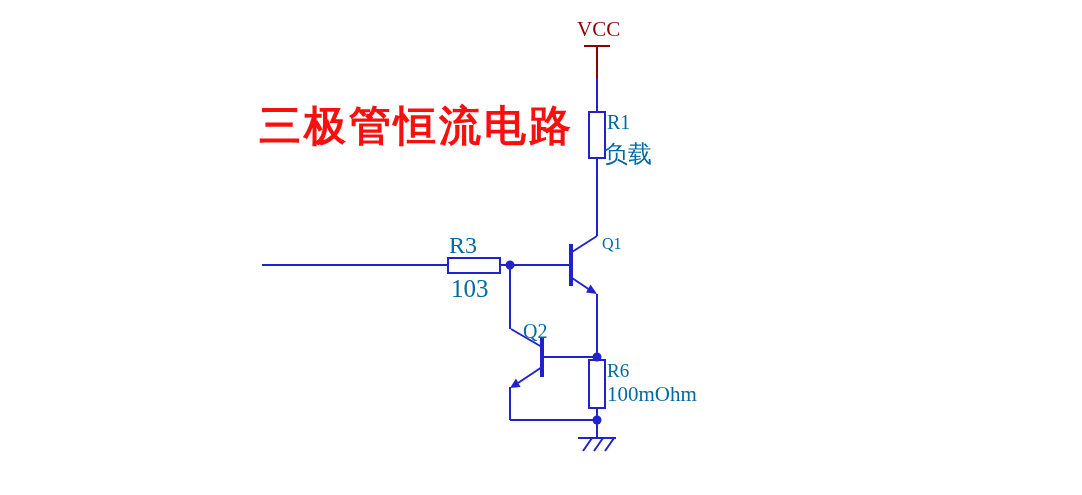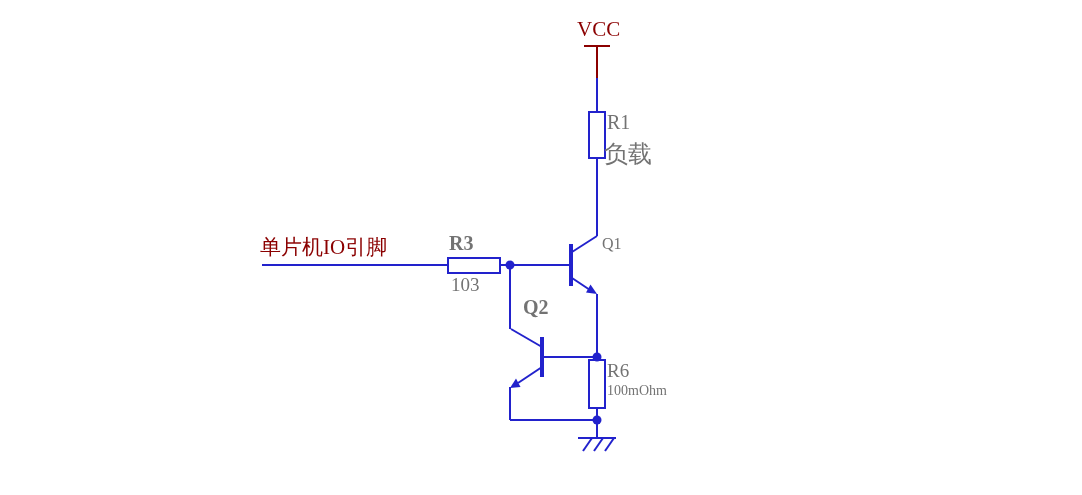--- a/index.html
+++ b/index.html
@@ -5,40 +5,40 @@
   html,body{margin:0;padding:0;background:#ffffff;}
   .stage{
     position:relative;
     width:1082px;height:495px;
     background:#ffffff;
     overflow:hidden;
     font-family:"Liberation Serif","DejaVu Serif",serif;
   }
   .stage svg{position:absolute;left:0;top:0;}
   .lbl{position:absolute;white-space:nowrap;line-height:1.1;}
-  .blue{color:#737373;}
+  .blue{color:#0369a1;}
   .darkred{color:#8b0000;}
   .red{color:#f21414;}
   .lbl-vcc{left:577px;top:18px;font-size:21px;}
   .lbl-powernote{left:613px;top:11px;font-size:26px;}
   .lbl-title{
     left:259px;top:103px;
     font-size:42px;font-weight:bold;letter-spacing:3px;
     color:#fa0f0f;
     font-family:"Liberation Sans","DejaVu Sans",sans-serif;
   }
   .lbl-r1ref{left:607px;top:111px;font-size:20px;}
   .lbl-r1note{left:604px;top:141px;font-size:24px;}
   .lbl-input{left:260px;top:236px;font-size:21px;}
-  .lbl-r3ref{left:449px;top:232px;font-size:20px;font-weight:bold;}
-  .lbl-r3val{left:451px;top:275px;font-size:19px;}
+  .lbl-r3ref{left:449px;top:232px;font-size:24px;}
+  .lbl-r3val{left:451px;top:275px;font-size:25px;}
   .lbl-q1ref{left:602px;top:235px;font-size:16px;}
-  .lbl-q2ref{left:523px;top:296px;font-size:20px;font-weight:bold;}
+  .lbl-q2ref{left:523px;top:320px;font-size:20px;}
   .lbl-r6ref{left:607px;top:361px;font-size:19px;}
-  .lbl-r6val{left:607px;top:383px;font-size:14px;}
+  .lbl-r6val{left:607px;top:383px;font-size:21px;}
 </style>
 </head>
 <body>
 
 <div class="stage">
 
   <svg width="1082" height="495" viewBox="0 0 1082 495">
 
     <g stroke="#8b0000" stroke-width="2" fill="none">
       <line x1="584" y1="46" x2="610" y2="46"></line>
@@ -84,25 +84,25 @@
 
     <g stroke="#2222cc" stroke-width="2" fill="none">
       <line x1="578" y1="438" x2="616" y2="438"></line>
       <line x1="583" y1="451" x2="592" y2="438"></line>
       <line x1="594" y1="451" x2="603" y2="438"></line>
       <line x1="605" y1="451" x2="614" y2="438"></line>
     </g>
   </svg>
 
   <div class="lbl lbl-vcc darkred">VCC</div>
+  <div class="lbl lbl-title">三极管恒流电路</div>
 
   <div class="lbl lbl-r1ref blue">R1</div>
   <div class="lbl lbl-r1note blue">负载</div>
 
-  <div class="lbl lbl-input darkred">单片机IO引脚</div>
 
   <div class="lbl lbl-r3ref blue">R3</div>
   <div class="lbl lbl-r3val blue">103</div>
 
   <div class="lbl lbl-q1ref blue">Q1</div>
   <div class="lbl lbl-q2ref blue">Q2</div>
 
   <div class="lbl lbl-r6ref blue">R6</div>
   <div class="lbl lbl-r6val blue">100mOhm</div>
 

